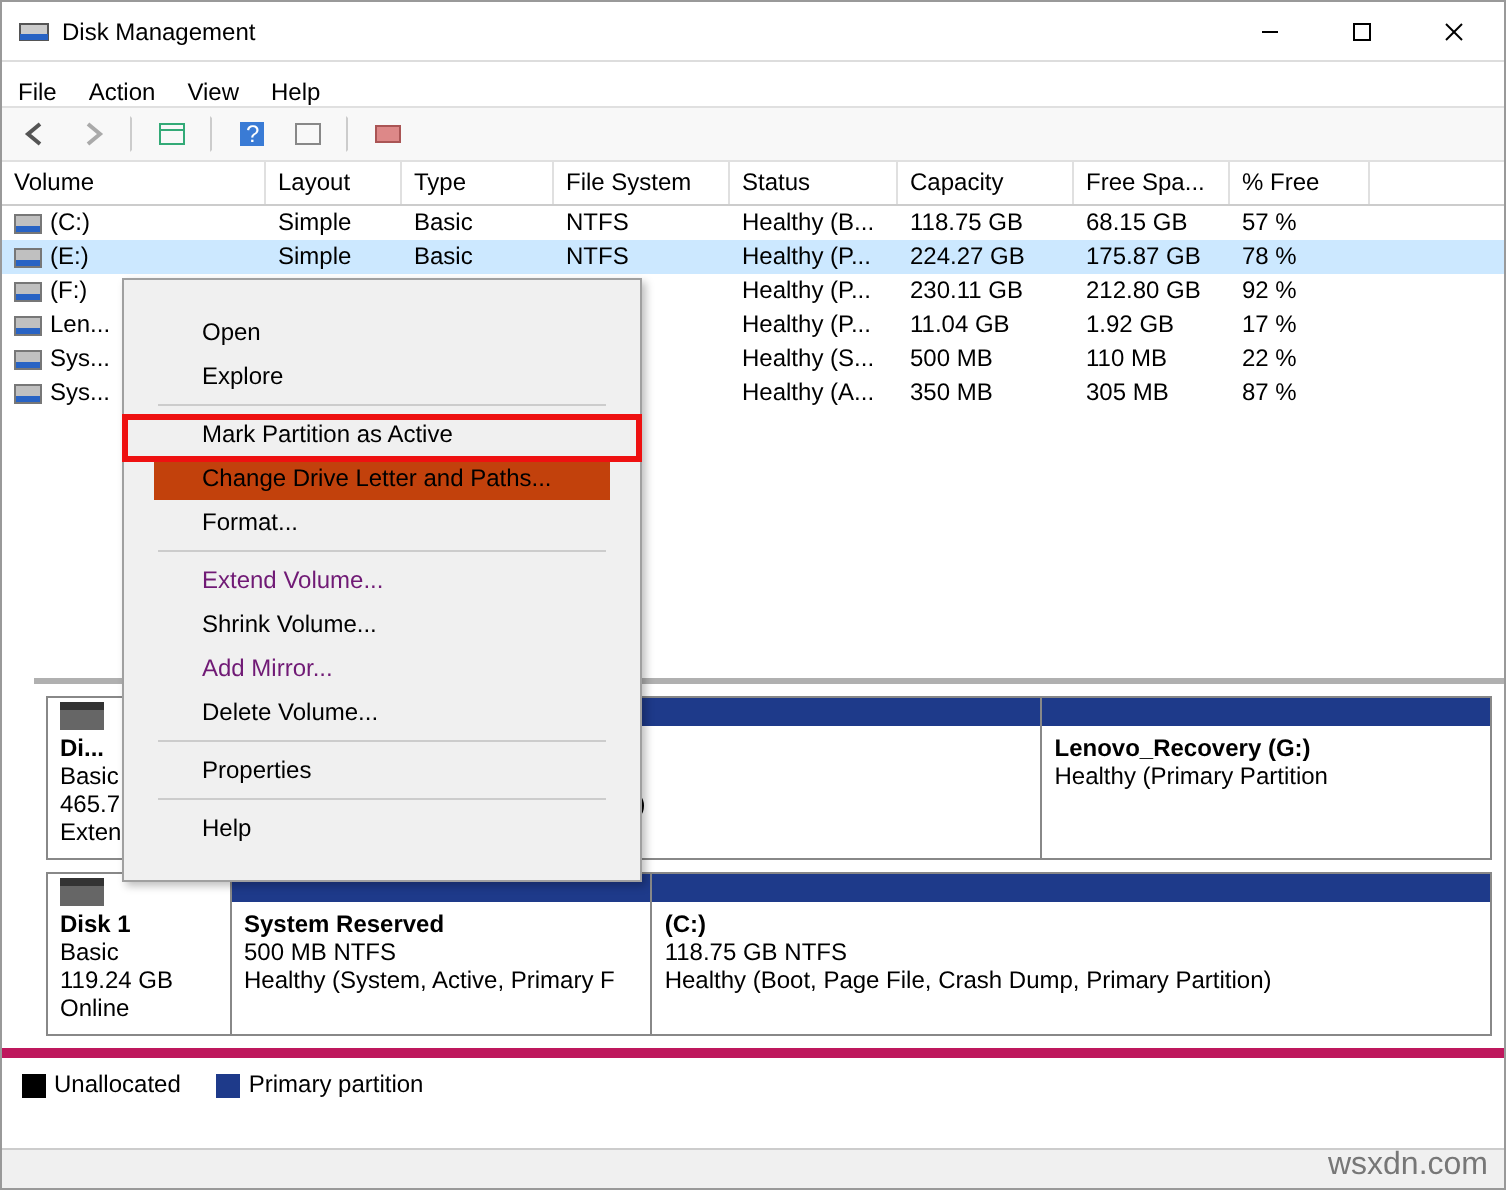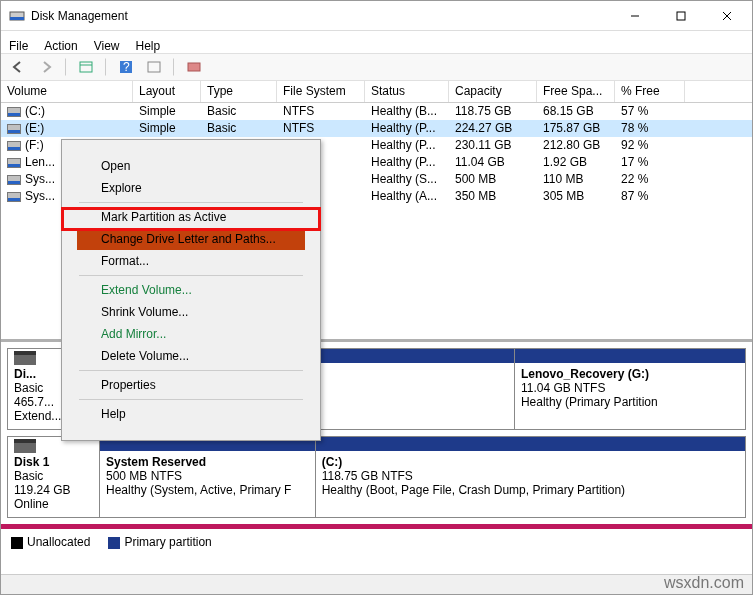--- a/index.html
+++ b/index.html
@@ -16,21 +16,21 @@
 .listheader .col { border-right: 1px solid #e0e0e0; padding: 3px 6px; overflow: hidden; white-space: nowrap; }
 .listbody { height: 104px; overflow: hidden; position: relative; }
 .row { display: flex; height: 17px; line-height: 17px; }
 .row .cell { padding: 0 6px; overflow: hidden; white-space: nowrap; }
 .row.selected { background: #cce8ff; }
 .vol-icon { display: inline-block; width: 14px; height: 10px; background: #c0c0c0; border: 1px solid #777; vertical-align: middle; margin-right: 4px; position: relative; }
 .vol-icon::after { content: ""; position: absolute; width: 12px; height: 3px; background: #2863c4; bottom: 0; left: 0; }
 .col-volume { width: 132px; } .col-layout { width: 68px; } .col-type { width: 76px; } .col-fs { width: 88px; } .col-status { width: 84px; } .col-cap { width: 88px; } .col-free { width: 78px; } .col-pct { width: 70px; }
 .contextmenu { position: absolute; left: 60px; top: 138px; width: 260px; background: #f0f0f0; border: 1px solid #a0a0a0; box-shadow: 2px 2px 4px rgba(0,0,0,.25); z-index: 50; padding: 15px; }
 .contextmenu .mi { padding: 4px 24px; white-space: nowrap; }
-.contextmenu .mi.disabled { color: #15803d; }
+.contextmenu .mi.disabled { color: #701a75; }
 .contextmenu .mi.highlight { background: #c2410c; }
 .contextmenu hr { border: none; border-top: 1px solid #ccc; margin: 3px 2px; }
 .redbox { position: absolute; border: 3px solid #e11; left: 60px; top: 206px; width: 260px; height: 24px; z-index: 60; pointer-events: none; }
 .graphpane { border-top: 3px solid #b0b0b0; }
 .diskrow { display: flex; border: 1px solid #888; margin: 6px; }
 .diskinfo { width: 92px; padding: 6px; border-right: 1px solid #888; }
 .diskinfo .diskicon { width: 22px; height: 10px; background: #666; margin-bottom: 2px; position: relative; }
 .diskinfo .diskicon::before { content: ""; position: absolute; width: 22px; height: 4px; background: #333; top: -4px; }
 .partition { flex: 1; border-right: 1px solid #888; }
 .partition:last-child { border-right: none; }
@@ -202,21 +202,21 @@
   <div class="mi">Shrink Volume...</div>
   <div class="mi disabled">Add Mirror...</div>
   <div class="mi">Delete Volume...</div>
   <hr>
   <div class="mi">Properties</div>
   <hr>
   <div class="mi">Help</div>
 </div>
 <div class="redbox"></div>
 
-<div class="graphpane" style="margin-top:132px;">
+<div class="graphpane" style="margin-top:132px;margin-left:16px;">
   <div class="diskrow">
     <div class="diskinfo">
       <div class="diskicon"></div>
       <div style="font-weight:bold">Di...</div>
       <div>Basic</div>
       <div>465.7...</div>
       <div>Extend...</div>
     </div>
     <div class="partition" style="flex:0 0 60px">
         <div class="parthead"></div>
@@ -227,21 +227,20 @@
         <div class="partbody">
           <div class="pname">(F:)</div>
           <div>230.11 GB NTFS</div>
           <div>Healthy (Primary Partition)</div>
         </div>
       </div>
     <div class="partition" style="flex:1.3">
         <div class="parthead"></div>
         <div class="partbody">
           <div class="pname">Lenovo_Recovery  (G:)</div>
-          <div>11.04 GB NTFS</div>
           <div>Healthy (Primary Partition</div>
         </div>
       </div>
   </div>
 
   <div class="diskrow">
     <div class="diskinfo">
       <div class="diskicon"></div>
       <div style="font-weight:bold">Disk 1</div>
       <div>Basic</div>

